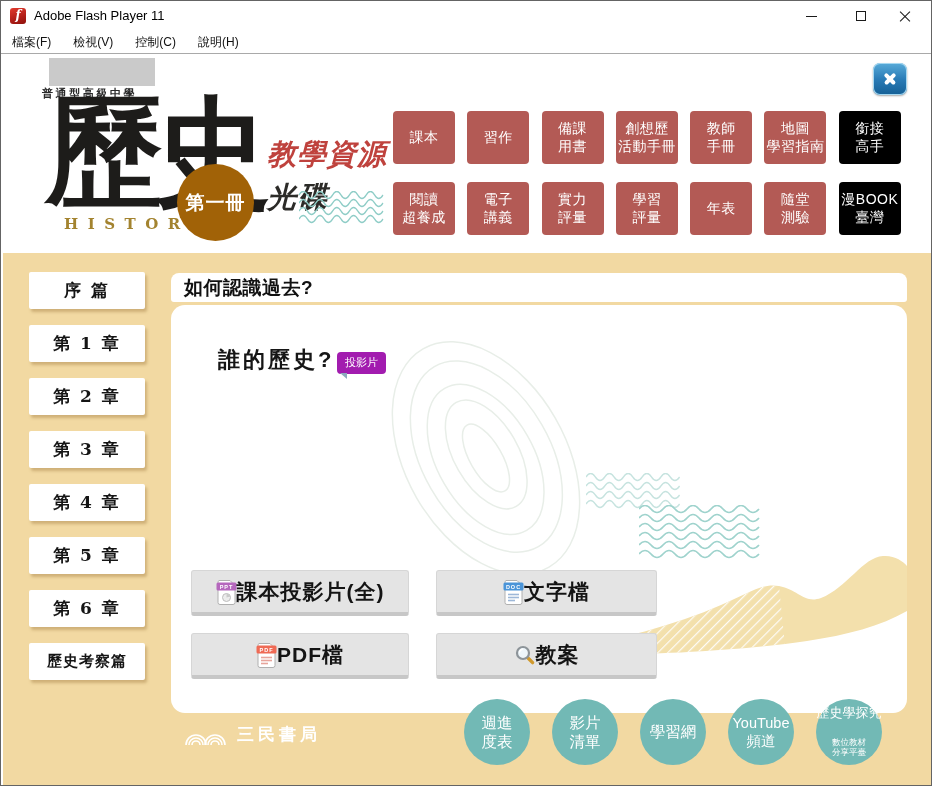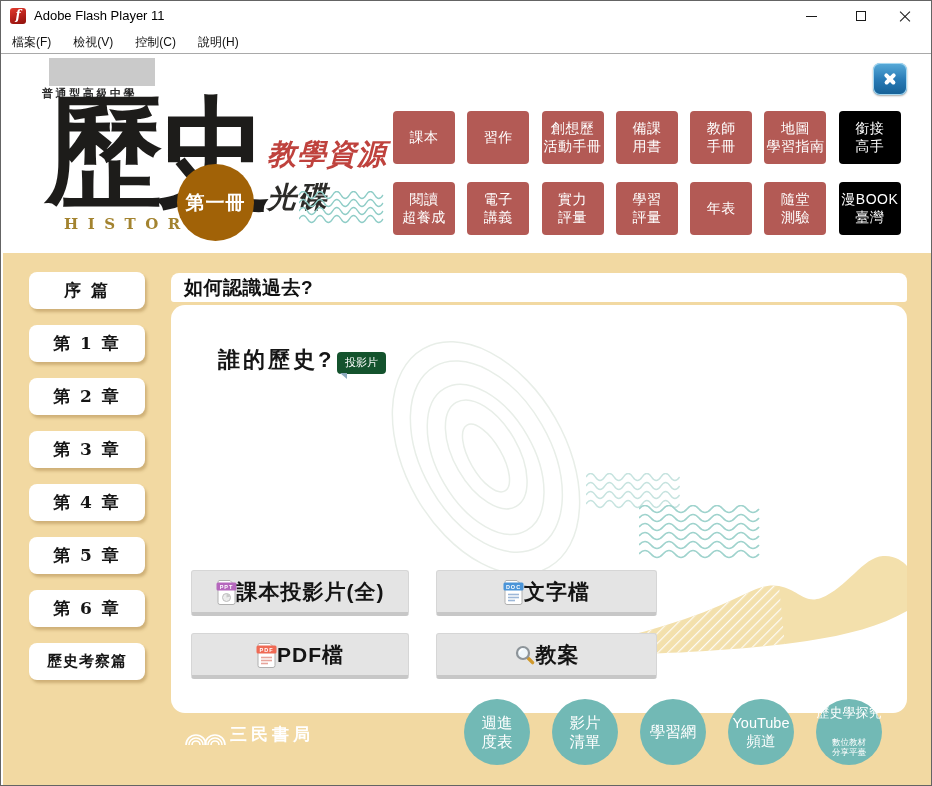--- a/index.html
+++ b/index.html
@@ -47,50 +47,50 @@
 
   
   .nav-grid{left:392px;top:110px;width:512px;display:grid;grid-template-columns:repeat(7,62px);column-gap:12.3px;row-gap:18px}
   .nav-btn{height:53px;border-radius:4px;background:#b35a55;color:#fff;cursor:pointer;
     display:flex;align-items:center;justify-content:center;text-align:center;
     white-space:pre-line;font-size:14px;line-height:1.22;letter-spacing:.5px}
   .nav-btn.dark{background:#000000}
 
   
   .beige{left:2px;top:252px;width:928px;height:532px;background:#f2d9a2}
-  .side-btn{position:absolute;left:28px;width:116px;height:37px;background:#fff;border-radius:8px;cursor:pointer;
+  .side-btn{position:absolute;left:28px;width:116px;height:37px;background:#fff;border-radius:2px;cursor:pointer;
     box-shadow:2px 3px 3px rgba(140,100,40,.35);display:flex;align-items:center;justify-content:center;
     font-family:"DejaVu Serif","Liberation Serif",serif;font-weight:bold;font-size:17px;letter-spacing:2px;color:#151515}
   #sb0{top:271px}#sb1{top:324px}#sb2{top:377px}#sb3{top:430px}#sb4{top:483px}#sb5{top:536px}#sb6{top:589px}
   #sb7{top:642px;font-size:15px;letter-spacing:1px}
   .section-bar{left:170px;top:272px;width:736px;height:29px;background:#fff;border-radius:8px 8px 3px 3px;
     display:flex;align-items:center;padding-left:13px;font-size:19px;font-weight:bold;letter-spacing:.5px;color:#111}
   .panel{left:170px;top:304px;width:736px;height:408px;background:#fff;border-radius:14px;overflow:hidden}
 
   
   .lesson-title{left:47px;top:40px;font-size:22px;font-weight:600;letter-spacing:3px;color:#161616;cursor:pointer}
-  .lesson-tag{left:166px;top:47px;background:#14532d;color:#fff;font-size:11px;padding:3px 8px 4px;border-radius:4px}
+  .lesson-tag{left:166px;top:47px;background:#a21caf;color:#fff;font-size:11px;padding:3px 8px 4px;border-radius:4px}
   .lesson-tag::after{content:"";position:absolute;left:3px;bottom:-5px;width:0;height:0;
     border-style:solid;border-width:6px 0 0 7px;border-color:#8ca9bd transparent transparent transparent}
   .file-btn{position:absolute;width:218px;height:46px;background:#e4e4e4;border:1px solid #d6d6d6;border-bottom:4px solid #c7c7c7;
     border-radius:3px;cursor:pointer;display:flex;align-items:center;justify-content:center;
     font-size:21px;font-weight:bold;letter-spacing:1px;color:#141414}
   #fb0{left:20px;top:265px}#fb1{left:265px;top:265px;width:221px}
   #fb2{left:20px;top:328px}#fb3{left:265px;top:328px;width:221px}
 
   
   .circle{position:absolute;width:66px;height:66px;border-radius:50%;background:#72b9b5;color:#fff;cursor:pointer;
     display:flex;flex-direction:column;align-items:center;justify-content:center;text-align:center;
     white-space:pre-line;font-size:15.5px;line-height:1.25}
   #cc0{left:463px;top:698px}#cc1{left:551px;top:698px}#cc2{left:639px;top:698px}
   #cc3{left:727px;top:698px;font-size:14.5px}
   #cc4{left:815px;top:698px}
   #cc4 .c-title{font-size:13px;line-height:1.1}
   #cc4 .c-sub{font-size:8.5px;line-height:1.25;margin-top:16px}
-  .publisher{left:183px;top:722px;display:flex;align-items:flex-end;color:#fff}
+  .publisher{left:183px;top:722px;display:flex;align-items:flex-end;gap:7px;color:#fff}
   .publisher-text{font-family:"DejaVu Serif","Liberation Serif",serif;font-size:17px;font-weight:bold;letter-spacing:4px}
 </style>
 </head>
 <body>
 
 <div class="win">
 
   <svg width="0" height="0" style="position:absolute" aria-hidden="true">
     <defs>
       <path id="wv" d="M0 4 q6 -7 12 0 t12 0 t12 0 t12 0 t12 0 t12 0 t12 0 t12 0 t12 0 t12 0" fill="none" stroke-width="1.7"></path>
@@ -136,24 +136,24 @@
       <use href="#wv" transform="translate(0 24) scale(.7 1)"></use>
     </g>
   </svg>
   <div class="abs dialog-close">
     <span class="dx"></span>
   </div>
 
   <div class="abs nav-grid">
     <div class="nav-btn">課本</div>
     <div class="nav-btn">習作</div>
+    <div class="nav-btn">備課
+用書</div>
     <div class="nav-btn">創想歷
 活動手冊</div>
-    <div class="nav-btn">備課
-用書</div>
     <div class="nav-btn">教師
 手冊</div>
     <div class="nav-btn">地圖
 學習指南</div>
     <div class="nav-btn dark">銜接
 高手</div>
     <div class="nav-btn">閱讀
 超養成</div>
     <div class="nav-btn">電子
 講義</div>

